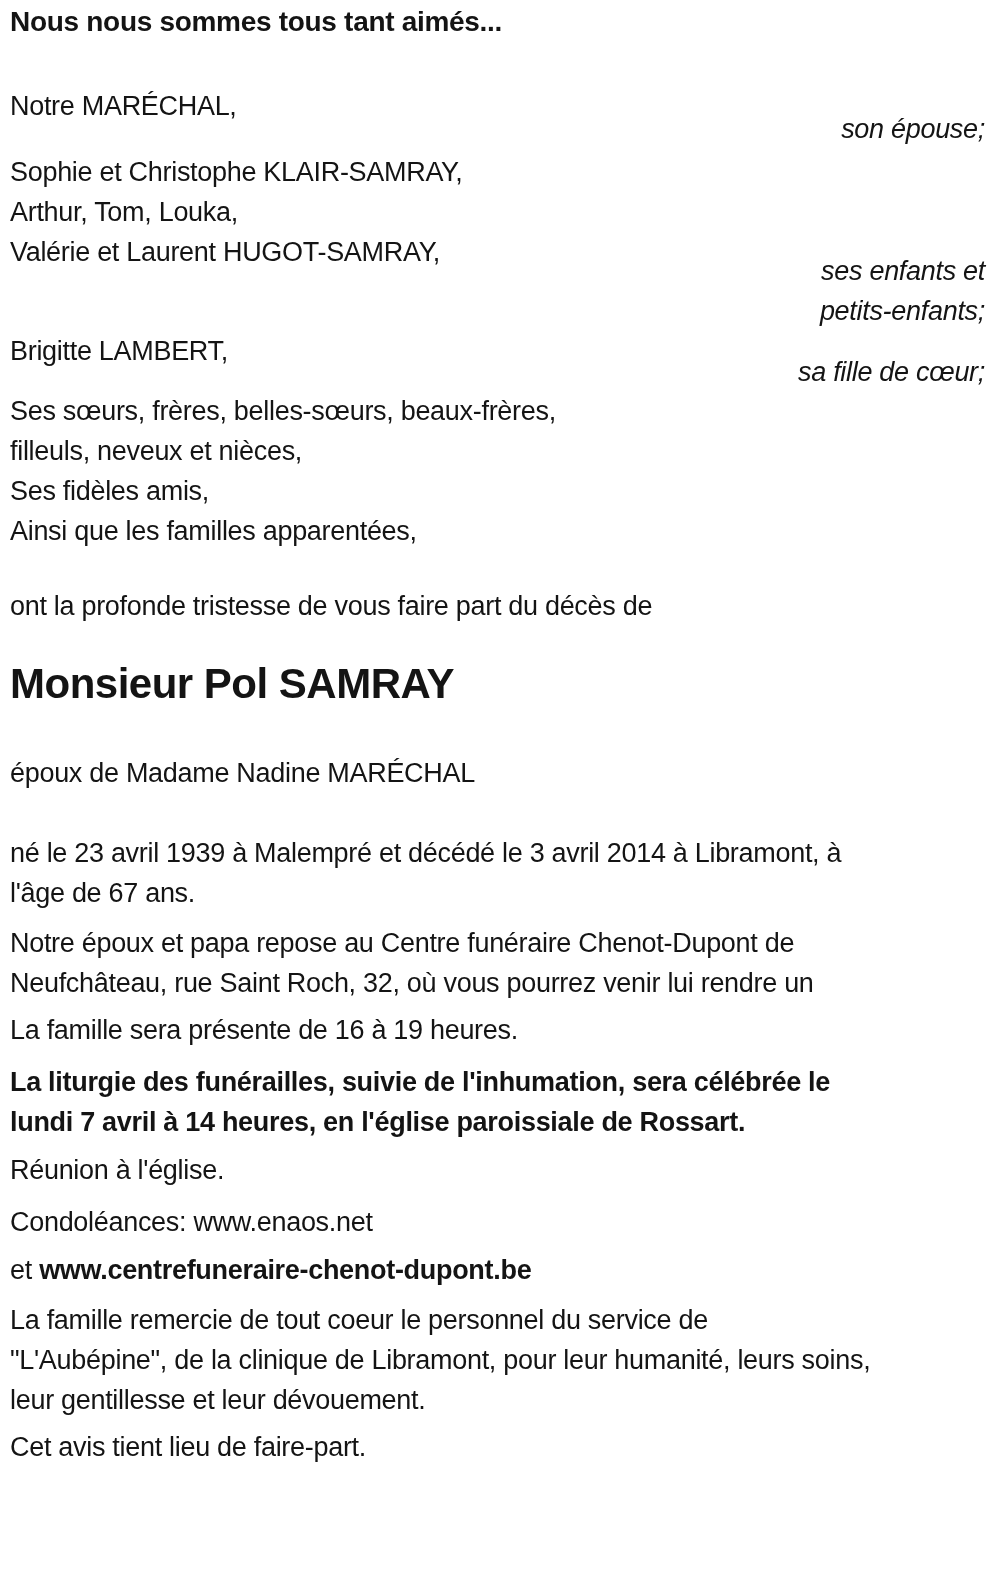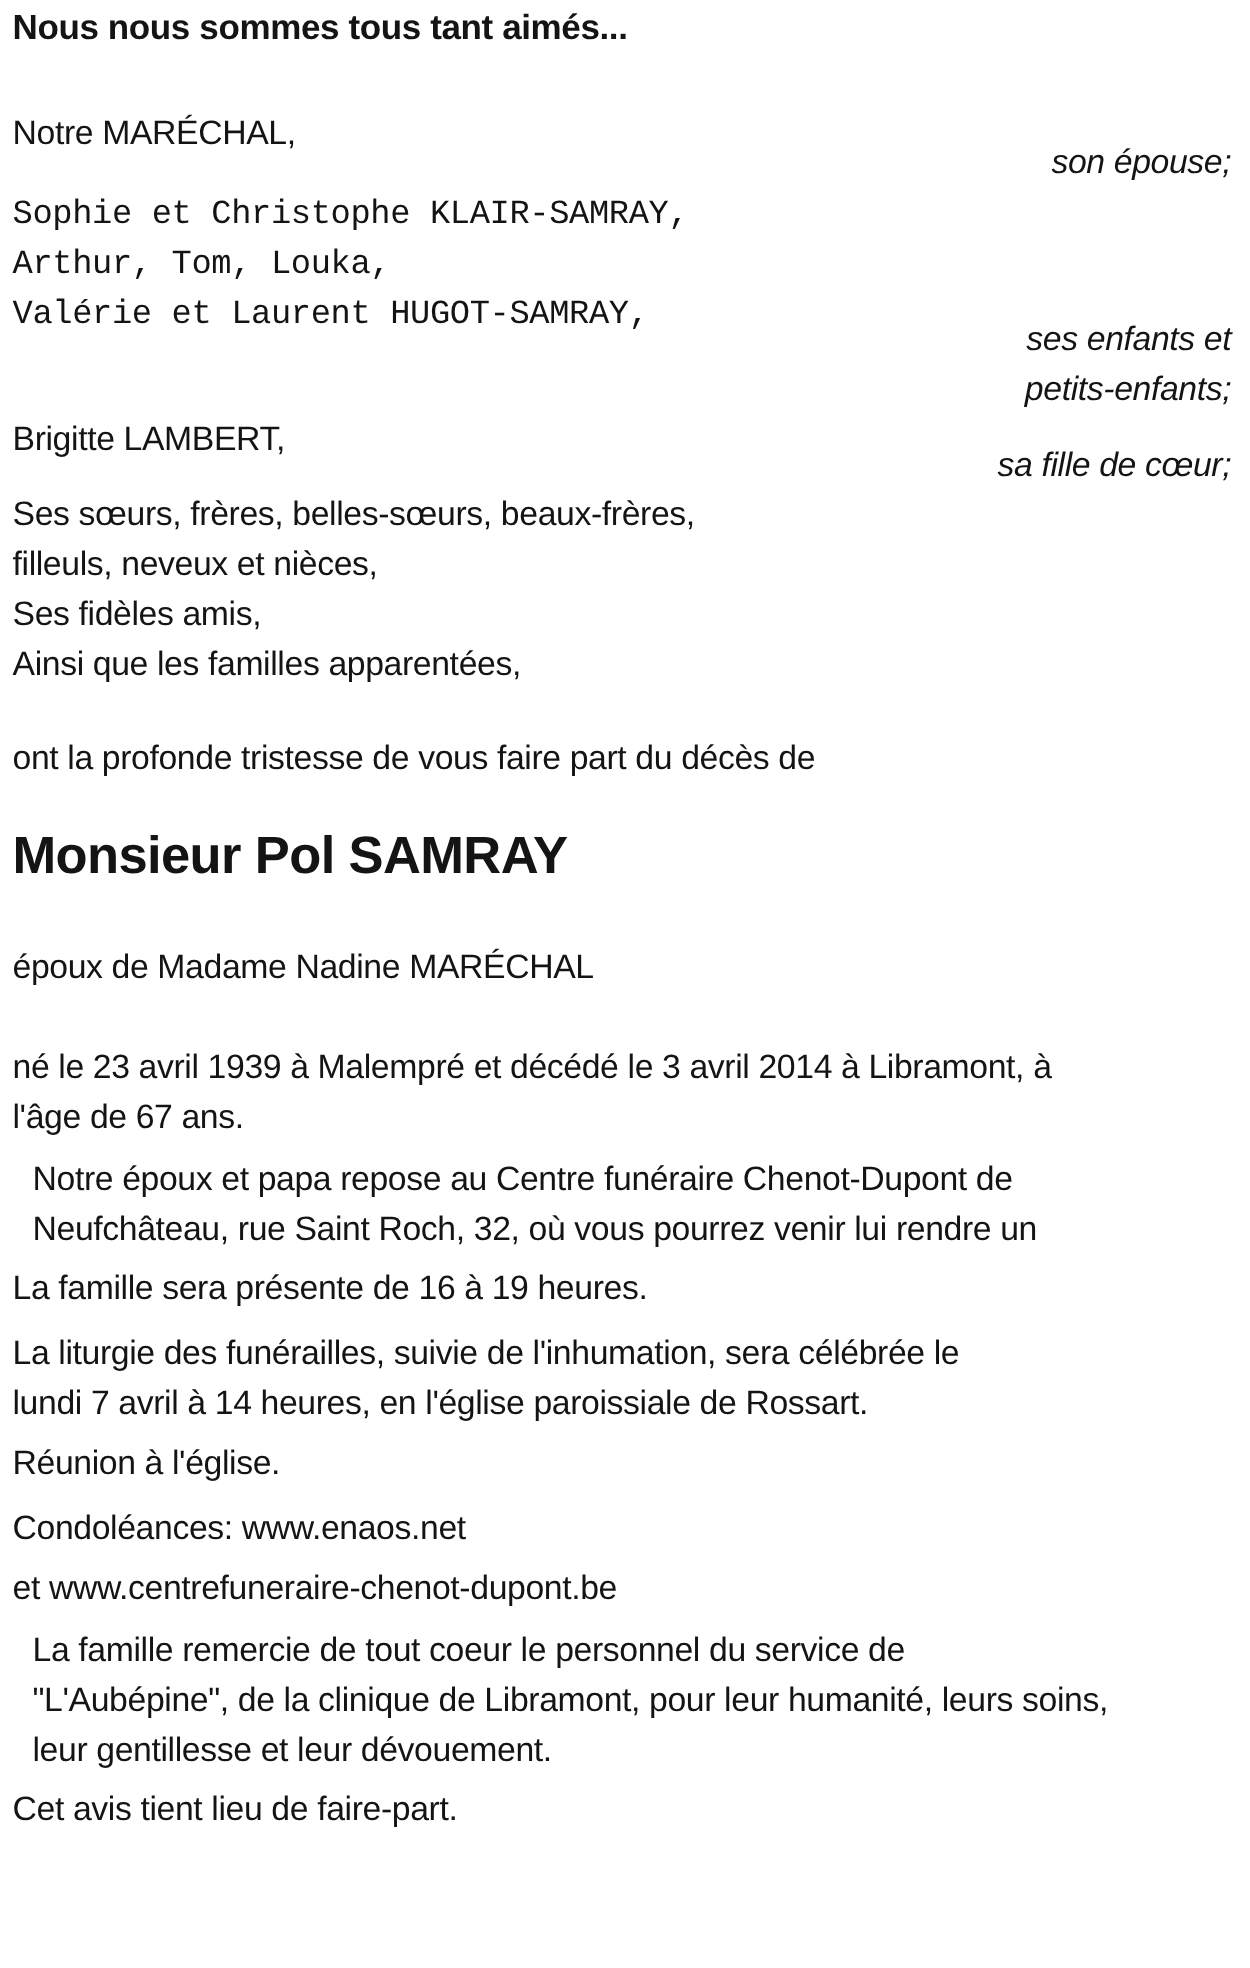--- a/index.html
+++ b/index.html
@@ -21,34 +21,34 @@
   h1, h2 { margin: 0; padding: 0; font-size: inherit; line-height: inherit; }
   .line { white-space: nowrap; }
   .title { font-weight: bold; font-size: 28px; }
   .relation { text-align: right; font-style: italic; }
   .deceased-name {
     font-size: 42px;
     font-weight: bold;
     line-height: 56px;
     letter-spacing: -0.5px;
   }
-  .bold { font-weight: normal; }
+  .bold { font-weight: bold; }
 
   
   .mt44  { margin-top: 44px; }
   .mtm17 { margin-top: -17px; }
-  .mt3   { margin-top: 3px; font-family: Liberation Mono, monospace; }
+  .mt3   { margin-top: 3px; }
   .mtm21 { margin-top: -21px; }
   .mtm19 { margin-top: -19px; }
   .mtm1  { margin-top: -1px; }
   .mt35  { margin-top: 35px; }
   .mt38  { margin-top: 30px; }
   .mt41  { margin-top: 41px; }
   .mt40  { margin-top: 40px; }
-  .mt10  { margin-top: 10px; margin-left: 16px; }
+  .mt10  { margin-top: 10px; }
   .mt7   { margin-top: 7px; }
   .mt12  { margin-top: 12px; }
   .mt8   { margin-top: 8px; }
 </style>
 </head>
 <body>
 
 <div class="page">
 
   <h1 class="line title">Nous nous sommes tous tant aimés...</h1>

